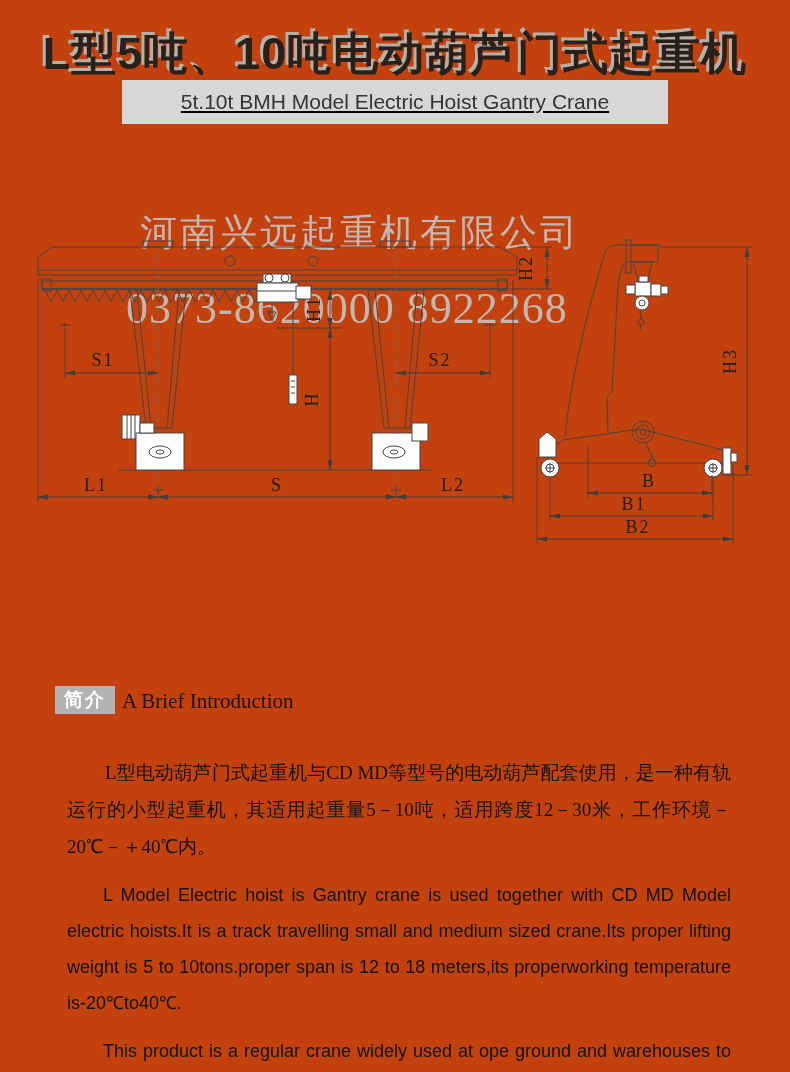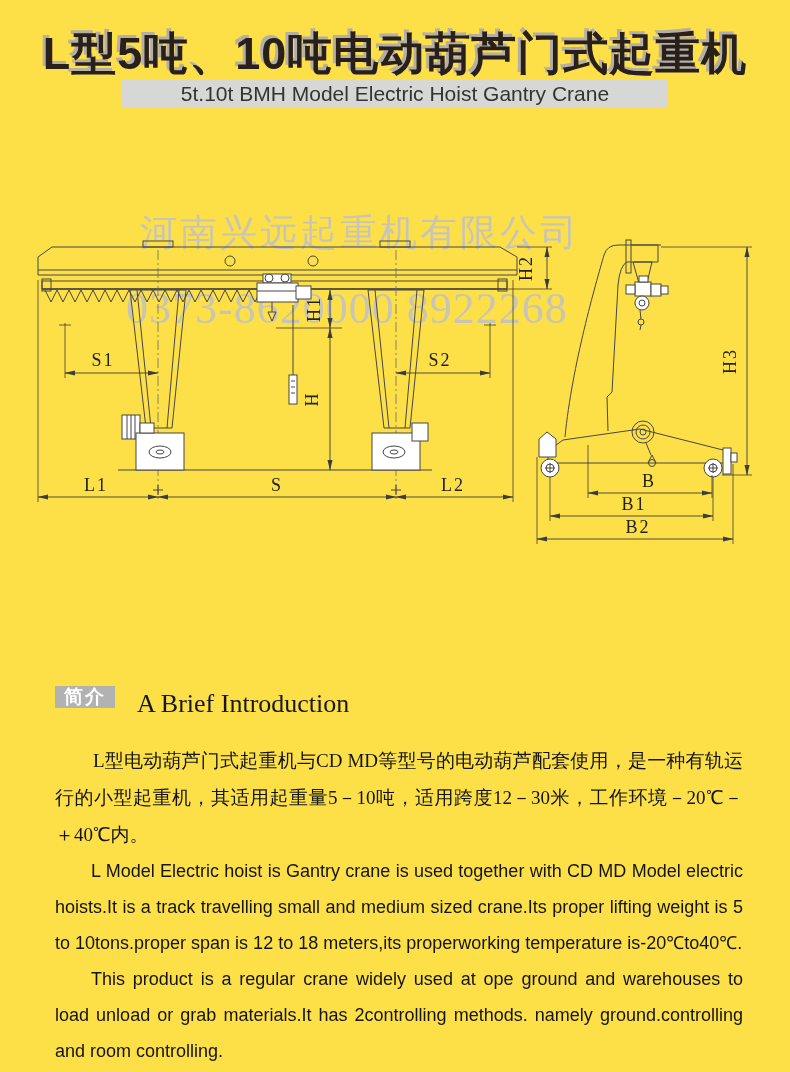--- a/index.html
+++ b/index.html
@@ -1,71 +1,71 @@
 <!DOCTYPE html>
 <html><head>
 <meta charset="utf-8">
 <style>
   html,body{margin:0;padding:0;background:#ffffff;}
   .page{
     position:relative;
     width:790px;height:1072px;
-    background:#fde047;
+    background:#c2410c;
     overflow:hidden;
     font-family:"Liberation Sans",sans-serif;
   }
   
   .title{
     position:absolute;top:24px;left:0;width:790px;
     text-align:center;
     font-family:"Liberation Sans",sans-serif;
     font-weight:bold;
     font-size:45px;
     letter-spacing:1px;
     color:#29201a;
     text-shadow:-3px -3px 0 #b5afa8;
     white-space:nowrap;
   }
   .subtitle-bar{
-    position:absolute;top:80px;left:122px;width:546px;height:28px;
+    position:absolute;top:80px;left:122px;width:546px;height:44px;
     background:#d7d7d5;
-    display:flex;align-items:center;justify-content:center;
+    display:flex;align-items:center;justify-content:center;text-decoration:underline;
   }
   .subtitle-bar span{
     font-family:"Liberation Sans",sans-serif;
     font-size:21px;color:#343434;letter-spacing:0px;white-space:nowrap;
   }
   
   svg.drawing{position:absolute;top:195px;left:0;}
   .ln{stroke:#464646;stroke-width:1;fill:none;}
   .ln2{stroke:#464646;stroke-width:1.6;fill:none;}
   .fillw{fill:#ffffff;stroke:#464646;stroke-width:1;}
   .cl{stroke:#6a6a6a;stroke-width:0.8;fill:none;stroke-dasharray:10,3,2,3;}
   .dim{stroke:#3d3d3d;stroke-width:0.9;fill:none;marker-start:url(#arw);marker-end:url(#arw);}
   .ext{stroke:#3d3d3d;stroke-width:0.8;fill:none;}
   .dimtxt{font-family:"Liberation Serif",serif;font-size:18px;fill:#222;letter-spacing:2px;}
   .wm{font-family:"Liberation Serif",serif;fill:#c3c3c3;}
   
   .intro-badge{
-    position:absolute;left:55px;top:686px;width:60px;height:22px;
+    position:absolute;left:55px;top:686px;width:60px;height:28px;
     background:#b2b2b2;color:#ffffff;
     display:flex;align-items:center;justify-content:center;
     font-size:19px;font-weight:bold;letter-spacing:2px;
     font-family:"Liberation Sans",sans-serif;
   }
   .intro-heading{
-    position:absolute;left:137px;top:689px;
+    position:absolute;left:122px;top:689px;
     font-family:"Liberation Serif",serif;
-    font-size:26px;color:#171717;white-space:nowrap;
+    font-size:21px;color:#171717;white-space:nowrap;
   }
   .bodytext{
     position:absolute;left:55px;top:742px;width:688px;
     color:#141414;
   }
-  .bodytext p{margin:0;text-indent:2em;text-align:justify;}
+  .bodytext p{margin:12px;text-indent:2em;text-align:justify;}
   p.cn{
     font-family:"Liberation Serif",serif;
     font-size:19px;line-height:37px;
   }
   p.en{
     font-family:"Liberation Sans",sans-serif;
     font-size:18px;line-height:36px;
   }
 </style>
 </head>

